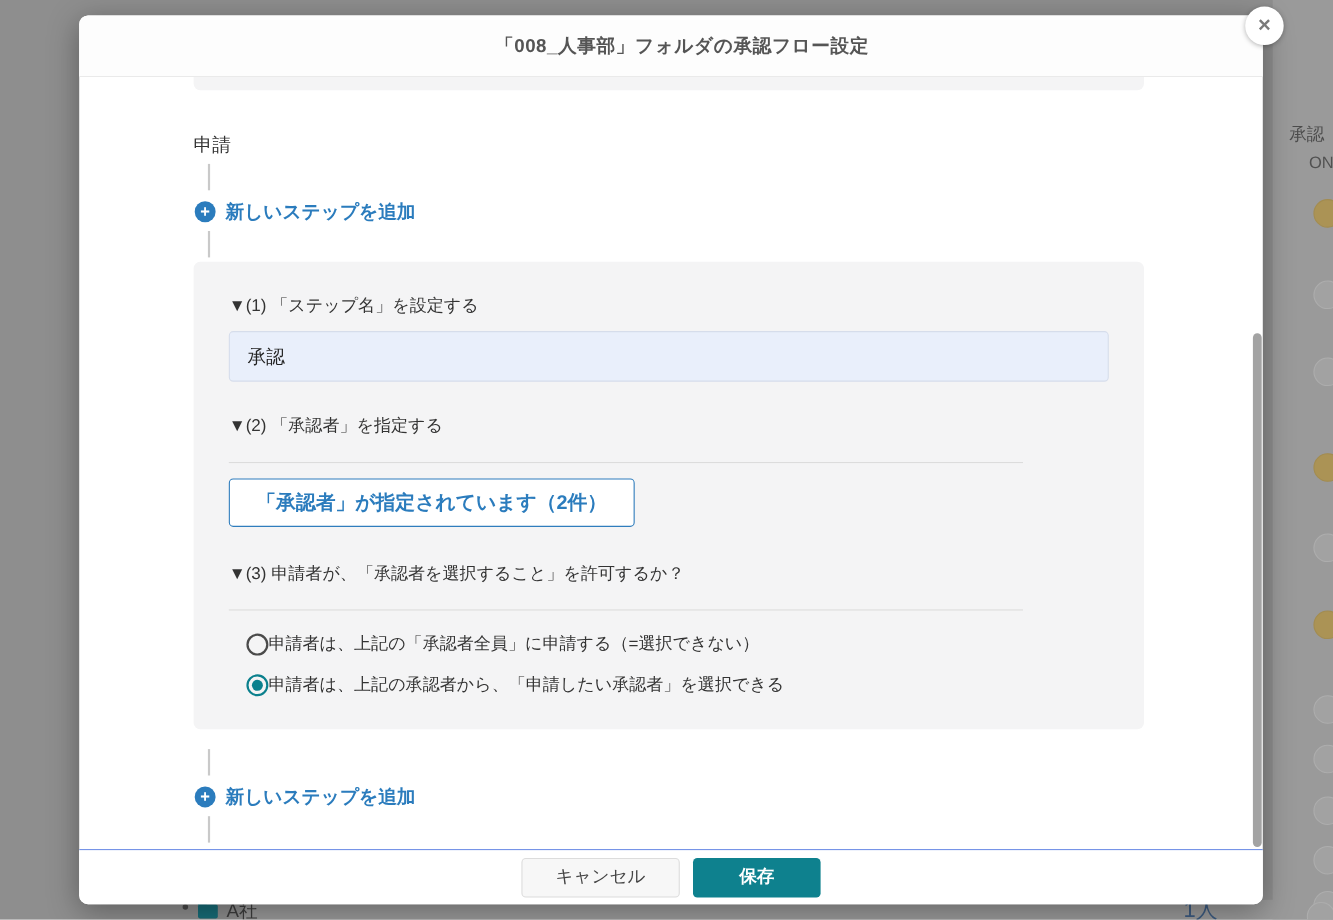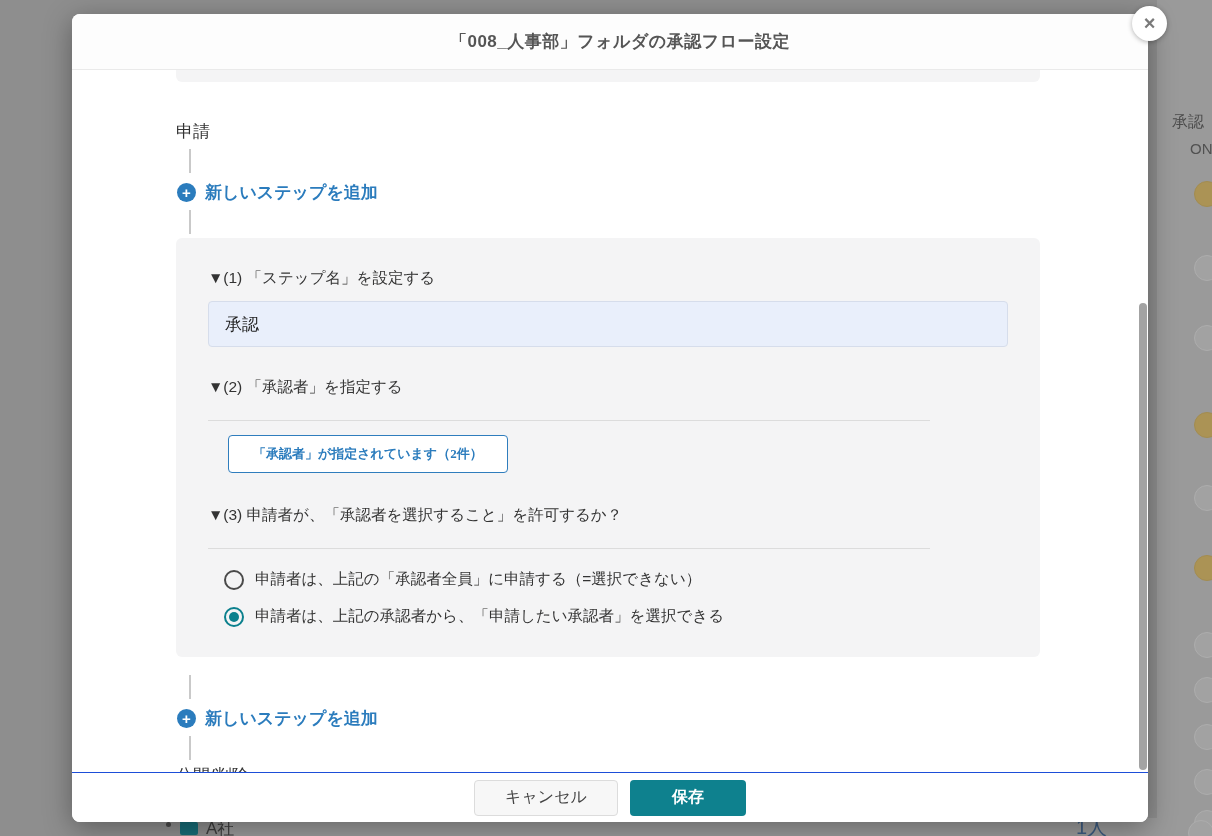--- a/index.html
+++ b/index.html
@@ -83,28 +83,27 @@
     margin-top:12px; width:800px; height:46px;
     background:#e9effb; border:1px solid #d6ddeb; border-radius:4px;
     font-size:17px; color:#222; padding:0 16px;
     font-family:"Liberation Sans","DejaVu Sans",sans-serif;
     outline:none; display:block;
   }
 
   .approver-btn {
     margin-top:14px; display:inline-block;
     background:#fff; border:1px solid #2f7dbd; border-radius:4px;
-    color:#2b7cbd; font-weight:bold; font-size:13px;
+    color:#2b7cbd; font-weight:bold; font-size:18px;
     padding:9px 24px; cursor:pointer;
-    font-family:Liberation Serif, serif;
-    margin-left:20px;
+    font-family:Liberation Sans, sans-serif;
   }
 
   .radio-group { margin-top:20px; margin-left:16px; }
-  .radio-row { display:flex; align-items:center; gap:11px; margin-bottom:16px; cursor:pointer; }
+  .radio-row { display:flex; align-items:center; margin-bottom:16px; cursor:pointer; }
   .radio-row:last-child { margin-bottom:2px; }
   .radio-circle {
     width:20px; height:20px; border-radius:50%;
     border:2px solid #4a4a4a; background:transparent; flex:0 0 20px;
     display:flex; align-items:center; justify-content:center;
   }
   .radio-circle.on { border-color:#0b808d; }
   .radio-circle.on::after { content:""; width:10px; height:10px; border-radius:50%; background:#0b808d; }
   .radio-label { font-size:15.5px; color:#333; }
 

